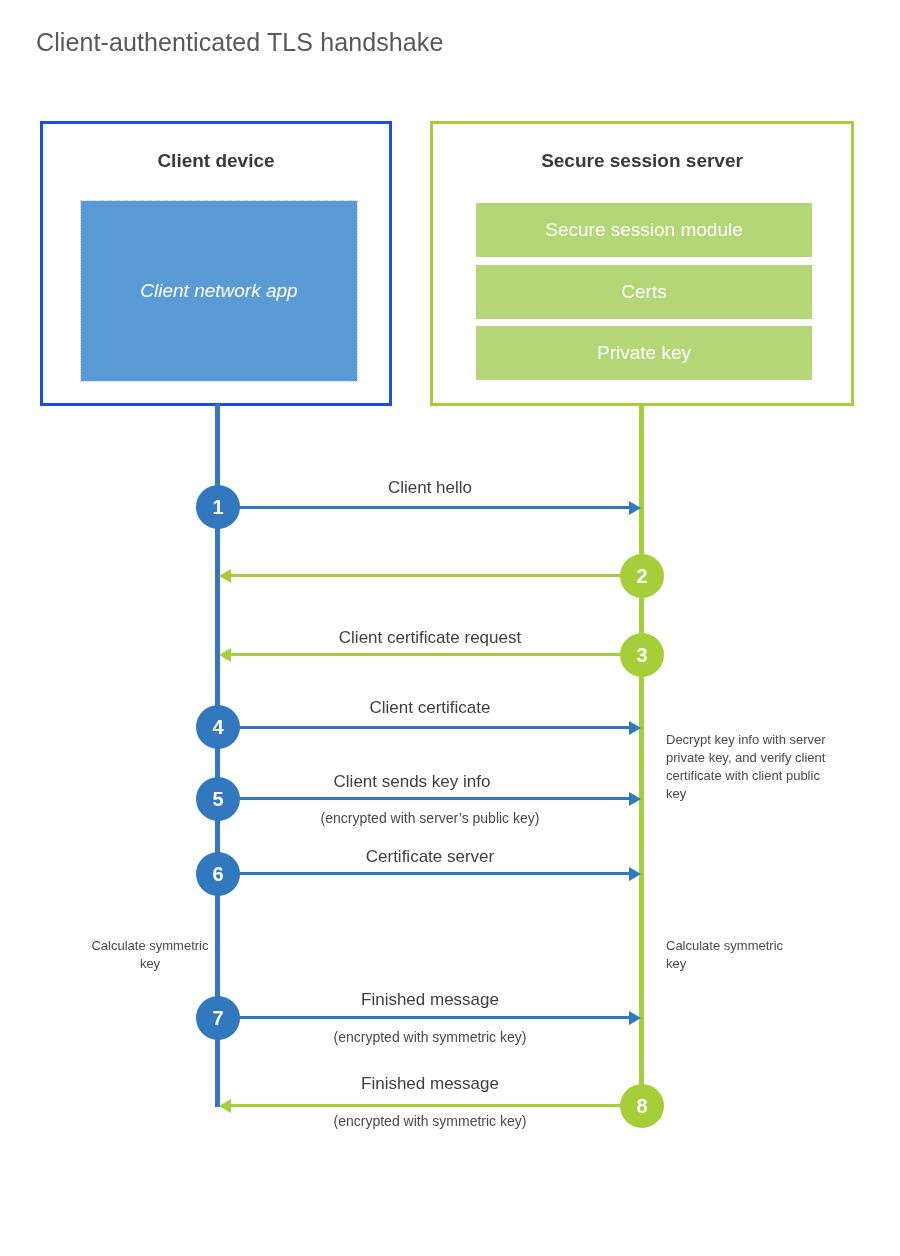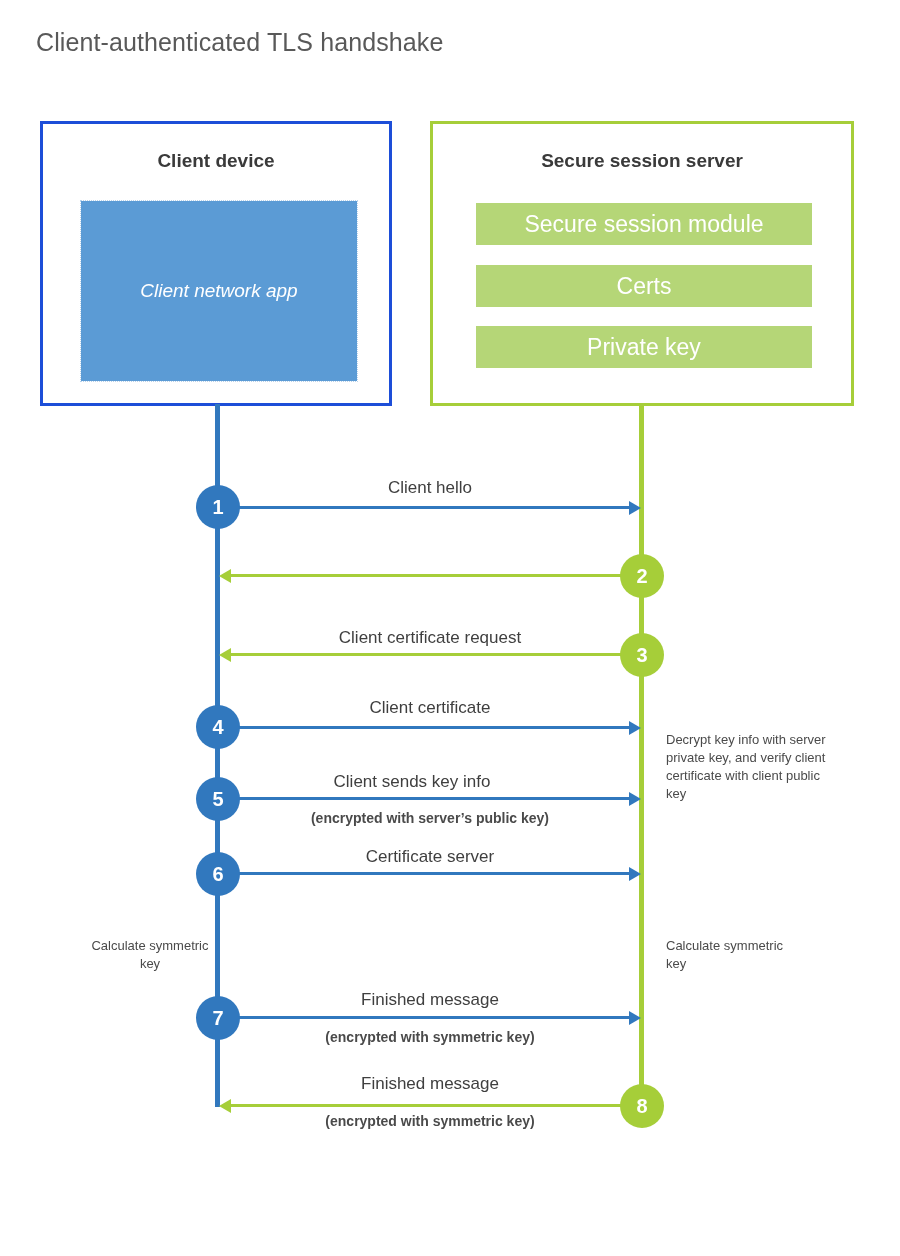--- a/index.html
+++ b/index.html
@@ -30,24 +30,24 @@
   .client-app{
     position:absolute;left:38px;top:77px;width:276px;height:180px;
     background:#5B9BD5;color:#ffffff;
     display:flex;align-items:center;justify-content:center;text-align:center;
     font-size:19px;line-height:26px;font-weight:400;
     outline:1px dotted #b9d3ec;
     font-style:italic;
   }
 
   .srv-bar{
-    position:absolute;left:43px;width:336px;height:42px;
+    position:absolute;left:43px;width:336px;height:54px;
     background:#B5D677;color:#ffffff;
     display:flex;align-items:center;justify-content:center;
-    font-size:23px;font-weight:400;
+    font-size:19px;font-weight:400;
   }
   .srv-bar.b1{top:79px;}
   .srv-bar.b2{top:141px;}
   .srv-bar.b3{top:202px;}
 
   
   .lifeline{position:absolute;width:5px;}
   .lifeline.client{left:215px;top:404px;height:703px;background:#3178BE;}
   .lifeline.server{left:639px;top:404px;height:702px;background:#A6CE39;}
 
@@ -69,21 +69,21 @@
   .arrow.blue.right .head{right:-11px;border-left:12px solid #3178BE;}
   .arrow.green.left  .head{left:-11px;border-right:12px solid #A6CE39;}
 
   
   .msg-main{
     position:absolute;text-align:center;
     font-size:17px;color:#3f3f3f;white-space:nowrap;
   }
   .msg-sub{
     position:absolute;text-align:center;
-    font-size:14px;color:#4a4a4a;white-space:nowrap;font-weight:bold;
+    font-size:14px;color:#4a4a4a;white-space:nowrap;
   }
 
   
   .note{
     position:absolute;font-size:13px;line-height:18px;color:#4a4a4a;
   }
   .note.right{left:666px;text-align:left;}
   .note.left{left:90px;width:120px;text-align:center;}
 </style>
 </head>

